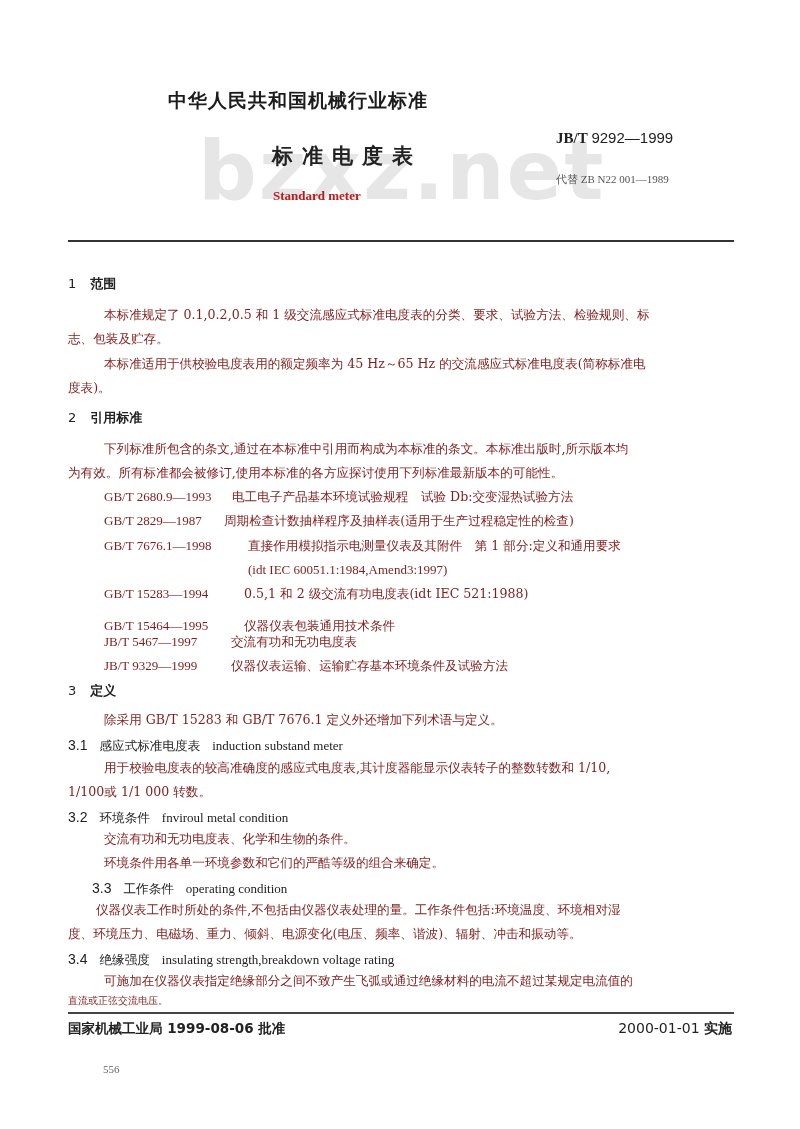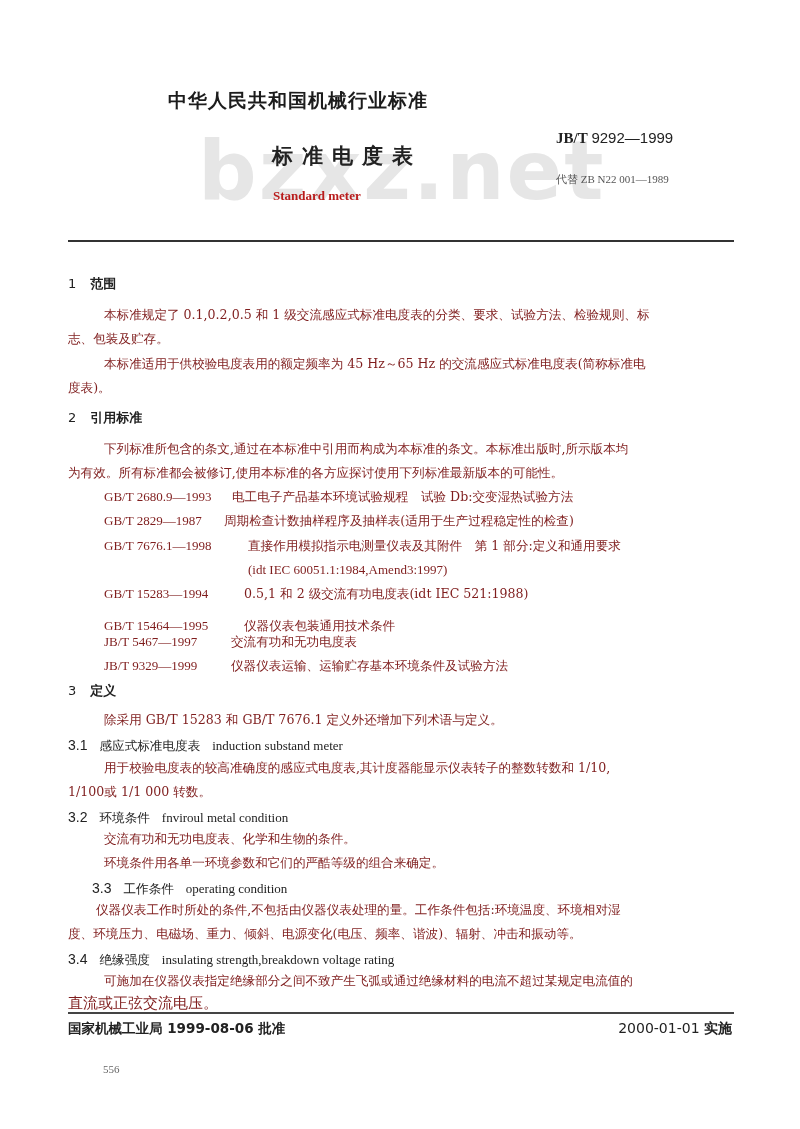--- a/index.html
+++ b/index.html
@@ -169,21 +169,21 @@
 <div class="abs sub" style="left:68px; top:880px;margin-left:24px;">
   <span class="n">3.3</span><span>工作条件</span><span class="en">operating condition</span>
 </div>
 <div class="abs p" style="left:96px; top:904px;">仪器仪表工作时所处的条件,不包括由仪器仪表处理的量。工作条件包括:环境温度、环境相对湿</div>
 <div class="abs p" style="left:68px; top:928px;">度、环境压力、电磁场、重力、倾斜、电源变化(电压、频率、谐波)、辐射、冲击和振动等。</div>
 
 <div class="abs sub" style="left:68px; top:951px;">
   <span class="n">3.4</span><span>绝缘强度</span><span class="en">insulating strength,breakdown voltage rating</span>
 </div>
 <div class="abs p" style="left:104px; top:975px;">可施加在仪器仪表指定绝缘部分之间不致产生飞弧或通过绝缘材料的电流不超过某规定电流值的</div>
-<div class="abs p" style="left:68px; top:996px; font-size:15px;">直流或正弦交流电压。</div>
+<div class="abs p" style="left:68px; top:996px; font-size:10px;">直流或正弦交流电压。</div>
 
 <div class="abs rule-bottom"></div>
 <div class="abs footer-left">国家机械工业局 1999-08-06 批准</div>
 <div class="abs footer-right">
   <span>2000-01-01</span>
   <b>实施</b>
 </div>
 <div class="abs page-num">556</div>
 
 </body></html>

